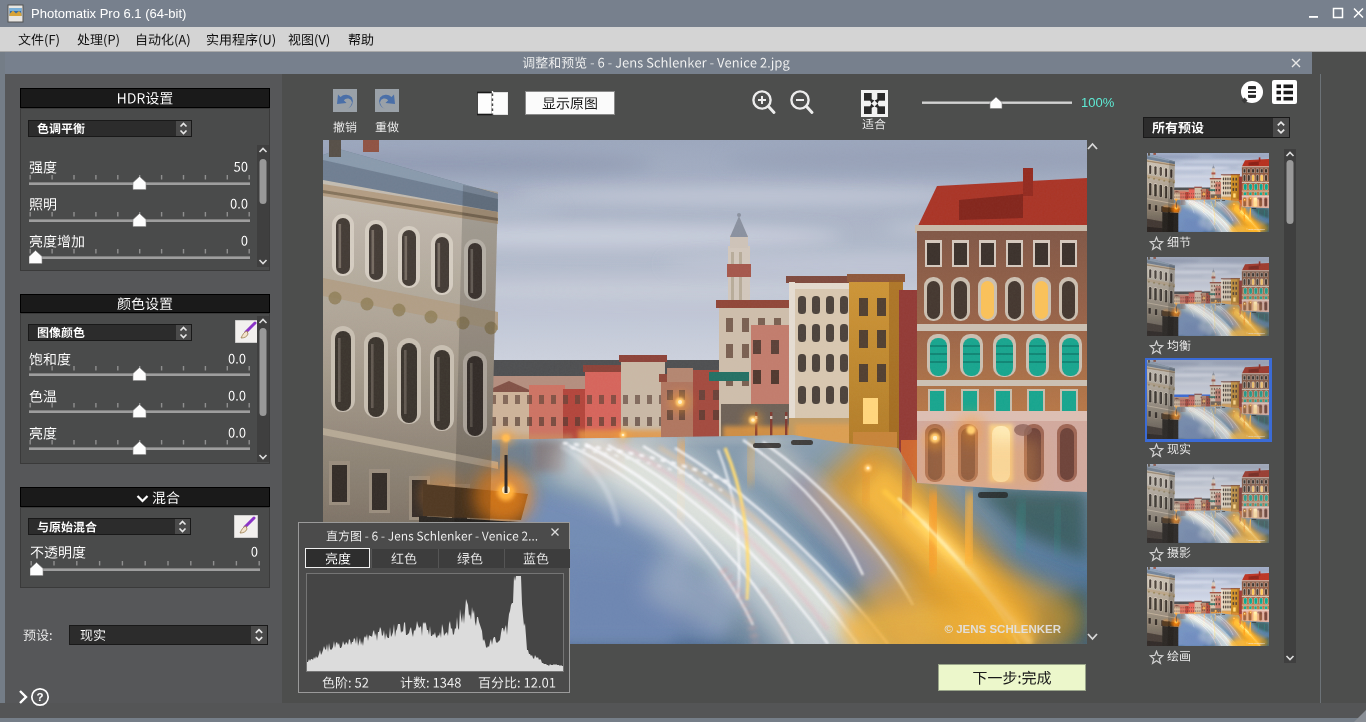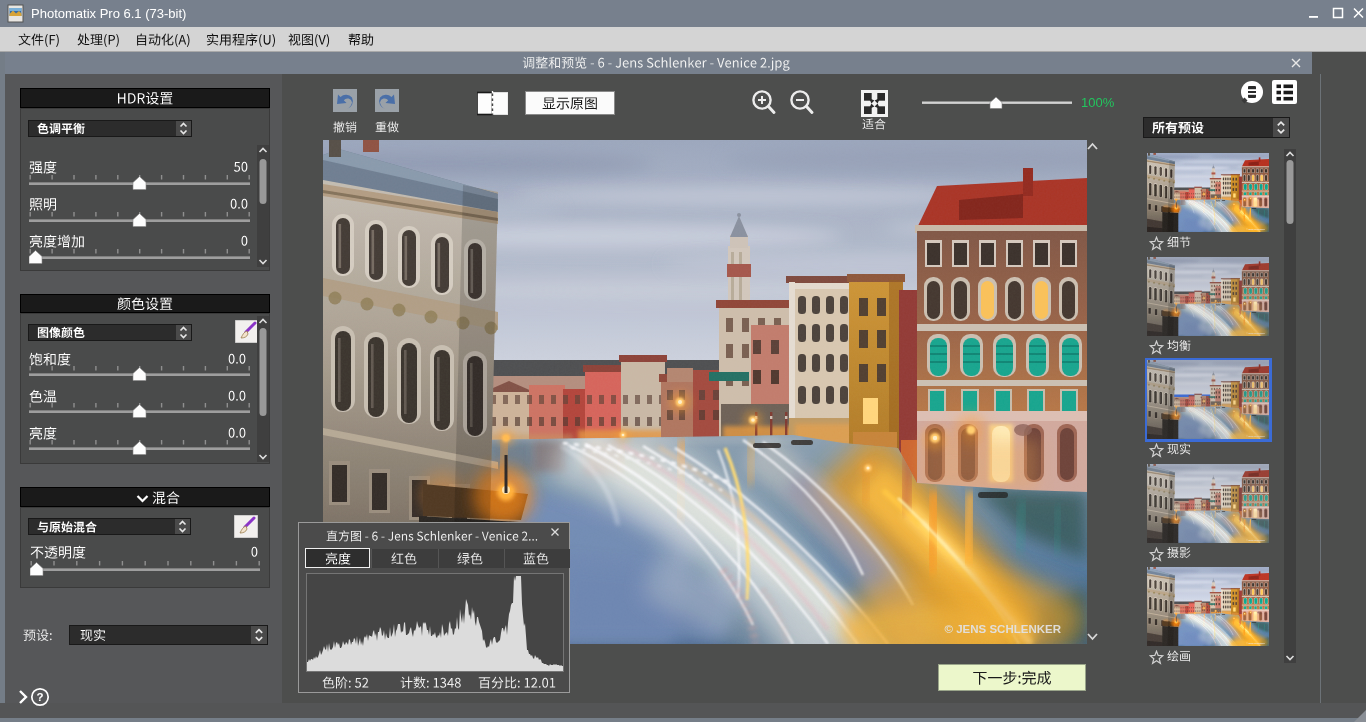--- a/index.html
+++ b/index.html
@@ -414,21 +414,21 @@
       <text x="738" y="493" font-family="Liberation Sans, sans-serif" font-size="11.5" font-weight="bold" fill="#ddd" text-anchor="end" opacity=".95">© JENS SCHLENKER</text>
     </symbol>
   </svg>
 <div class="abs" style="left:0;top:0;width:1366px;height:27px;background:#77808d"></div>
 <svg class="abs" style="left:7px;top:4px" width="18" height="19" viewBox="0 0 18 19">
     <rect x="1" y="1" width="15" height="17" fill="#e8e6e2" stroke="#555"></rect>
     <rect x="2.5" y="4" width="12" height="8" fill="#3a6ea5"></rect>
     <path d="M2.5,10 L6,6.5 L9,9.5 L12,7 L14.5,9.5 L14.5,12 L2.5,12Z" fill="#d8a438"></path>
     <rect x="2.5" y="4" width="12" height="3" fill="#7ab0d8"></rect>
   </svg>
-<div class="t13" style="left:31px;top:6px;color:#fff">Photomatix Pro 6.1 (73-bit)</div>
+<div class="t13" style="left:31px;top:6px;color:#fff">Photomatix Pro 6.1 (64-bit)</div>
 <svg class="abs" style="left:1308px;top:6px" width="58" height="14" viewBox="0 0 58 14">
     <rect x="1" y="10" width="9" height="1.8" fill="#fff"></rect>
     <rect x="25.5" y="2.5" width="9" height="9" fill="none" stroke="#fff" stroke-width="1.5"></rect>
     <path d="M46,2.5 L55,11.5 M55,2.5 L46,11.5" stroke="#fff" stroke-width="1.5"></path>
   </svg>
 <div class="abs" style="left:0;top:27px;width:1366px;height:25px;background:#d4d4d4;border-bottom:1px solid #a9a9a9"></div>
 <div class="abs" style="left:0;top:52px;width:1312px;height:22px;background:#77808d"></div>
 <div class="abs" style="left:1312px;top:52px;width:54px;height:22px;background:#4d4e4d"></div>
 <svg class="abs" style="left:1290px;top:57px" width="12" height="12" viewBox="0 0 12 12">
     <path d="M2,2 L10,10 M10,2 L2,10" stroke="#e8e8e8" stroke-width="1.4"></path>
@@ -656,21 +656,21 @@
       <polygon points="8,8 13.4,10.4 10.4,13.4"></polygon>
       <polygon points="19,8 13.6,10.4 16.6,13.4"></polygon>
       <polygon points="8,19 13.4,16.6 10.4,13.6"></polygon>
       <polygon points="19,19 13.6,16.6 16.6,13.6"></polygon>
     </g>
   </svg>
 <svg class="abs" style="left:922px;top:94px" width="150" height="17" viewBox="0 0 150 17">
     <rect x="0" y="7.5" width="150" height="2.4" fill="#d2d2d2"></rect>
     <polygon points="68,14.5 68,8.5 74,3 80,8.5 80,14.5" fill="#fdfdfd" stroke="#777" stroke-width=".6"></polygon>
   </svg>
-<div class="t13" style="left:1081px;top:95px;color:#22c55e">100%</div>
+<div class="t13" style="left:1081px;top:95px;color:#5eead4">100%</div>
 <div class="abs" style="left:938px;top:664px;width:148px;height:27px;background:#ecf7cb;border:1px solid #9aa58a"></div>
 <div class="abs" style="left:323px;top:140px;width:764px;height:504px;filter:saturate(1.18) contrast(1.05)">
     <svg width="764" height="504" viewBox="0 0 764 504">
       <use href="#ph"></use>
     </svg>
   </div>
 <svg class="abs" style="left:1086px;top:141px" width="13" height="11" viewBox="0 0 13 11">
     <polyline points="2,8 6.5,3 11,8" fill="none" stroke="#d8d8d8" stroke-width="1.8"></polyline>
   </svg>
 <svg class="abs" style="left:1086px;top:631px" width="13" height="11" viewBox="0 0 13 11">

